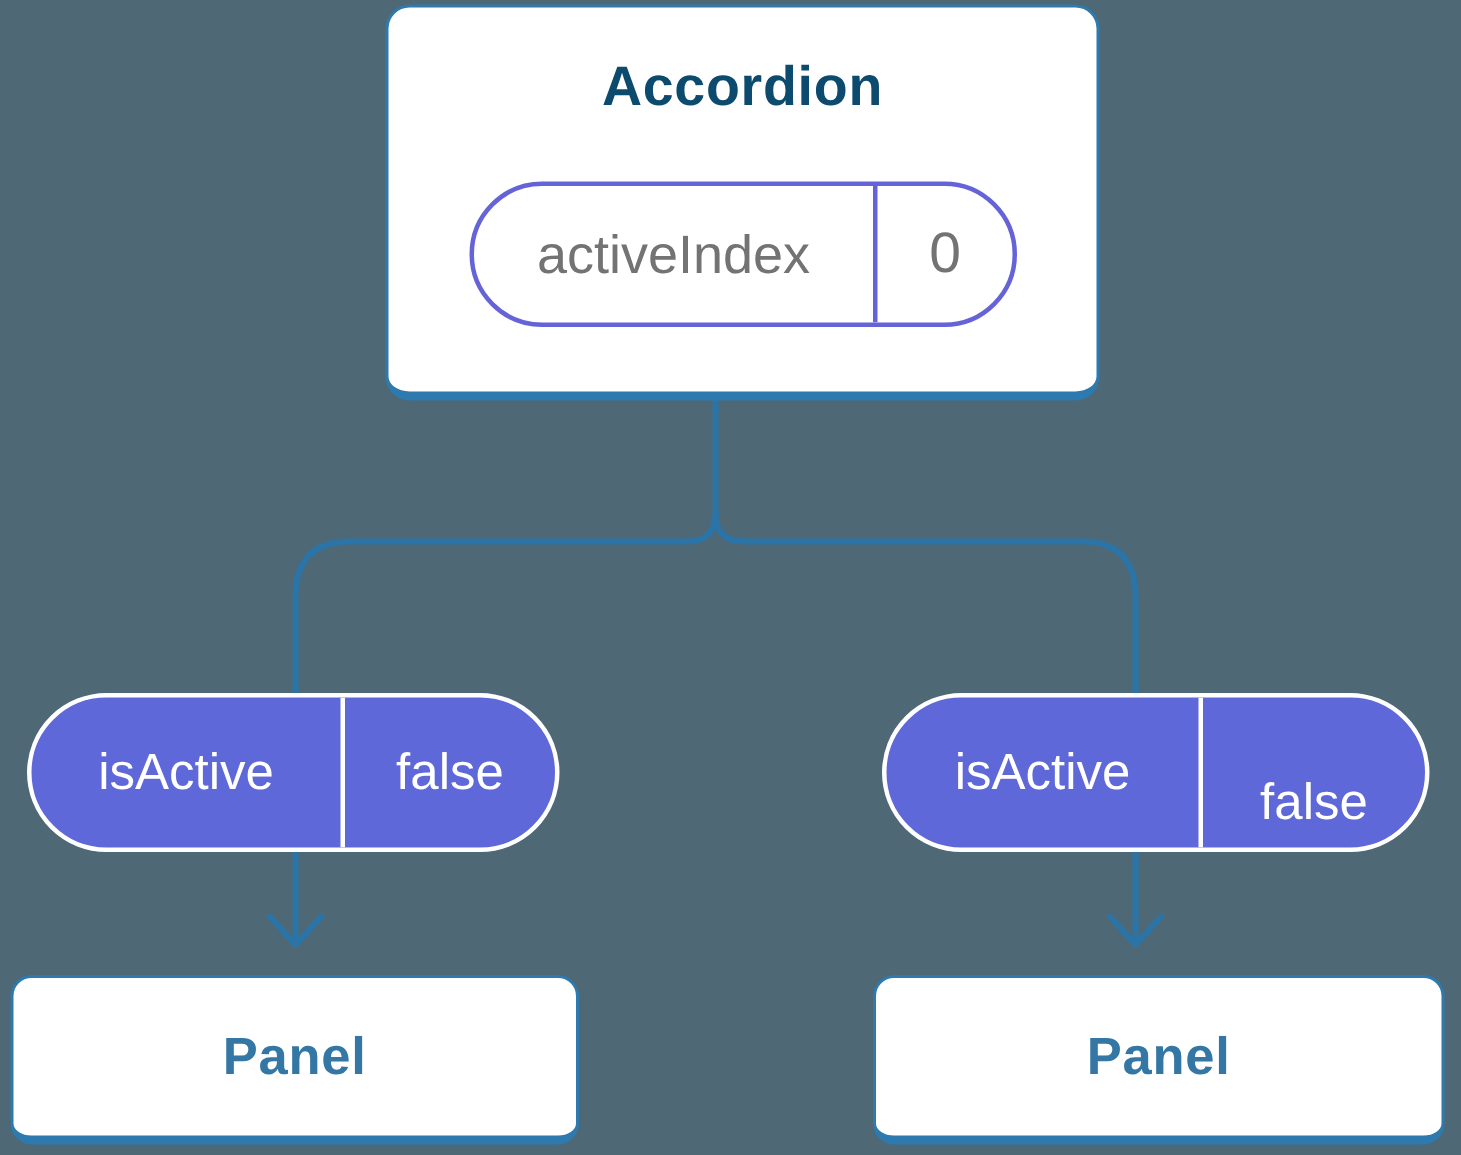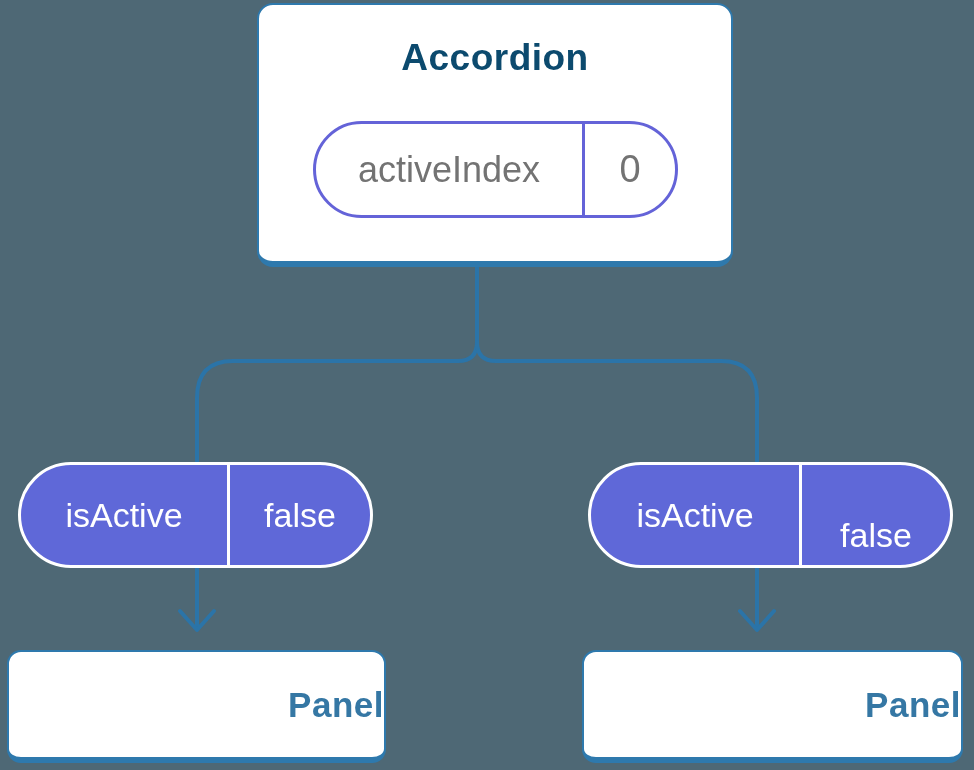--- a/index.html
+++ b/index.html
@@ -89,21 +89,21 @@
   .prop-divider { width: 3px; background: #ffffff; }
   .prop-value-cell-left  { width: 140px; display: flex; align-items: center; justify-content: center; }
   .prop-value-cell-right { width: 148px; display: flex; align-items: center; justify-content: center; margin-top: 40px; }
 
   
   .panel-card {
     background: #ffffff;
     border: 2px solid #2e79ad;
     border-bottom-width: 6px;
     border-radius: 14px;
-    display: flex; align-items: center; justify-content: flex-end;
+    display: flex; align-items: center; justify-content: center;
     font-size: 35px;
     font-weight: 600;
     letter-spacing: 0.5px;
     color: #3577a4;
     height: 113px;
   }
   .panel-card-left  { left: 7px;   top: 650px; width: 379px; }
   .panel-card-right { left: 582px; top: 650px; width: 381px; }
 </style>
 </head>

